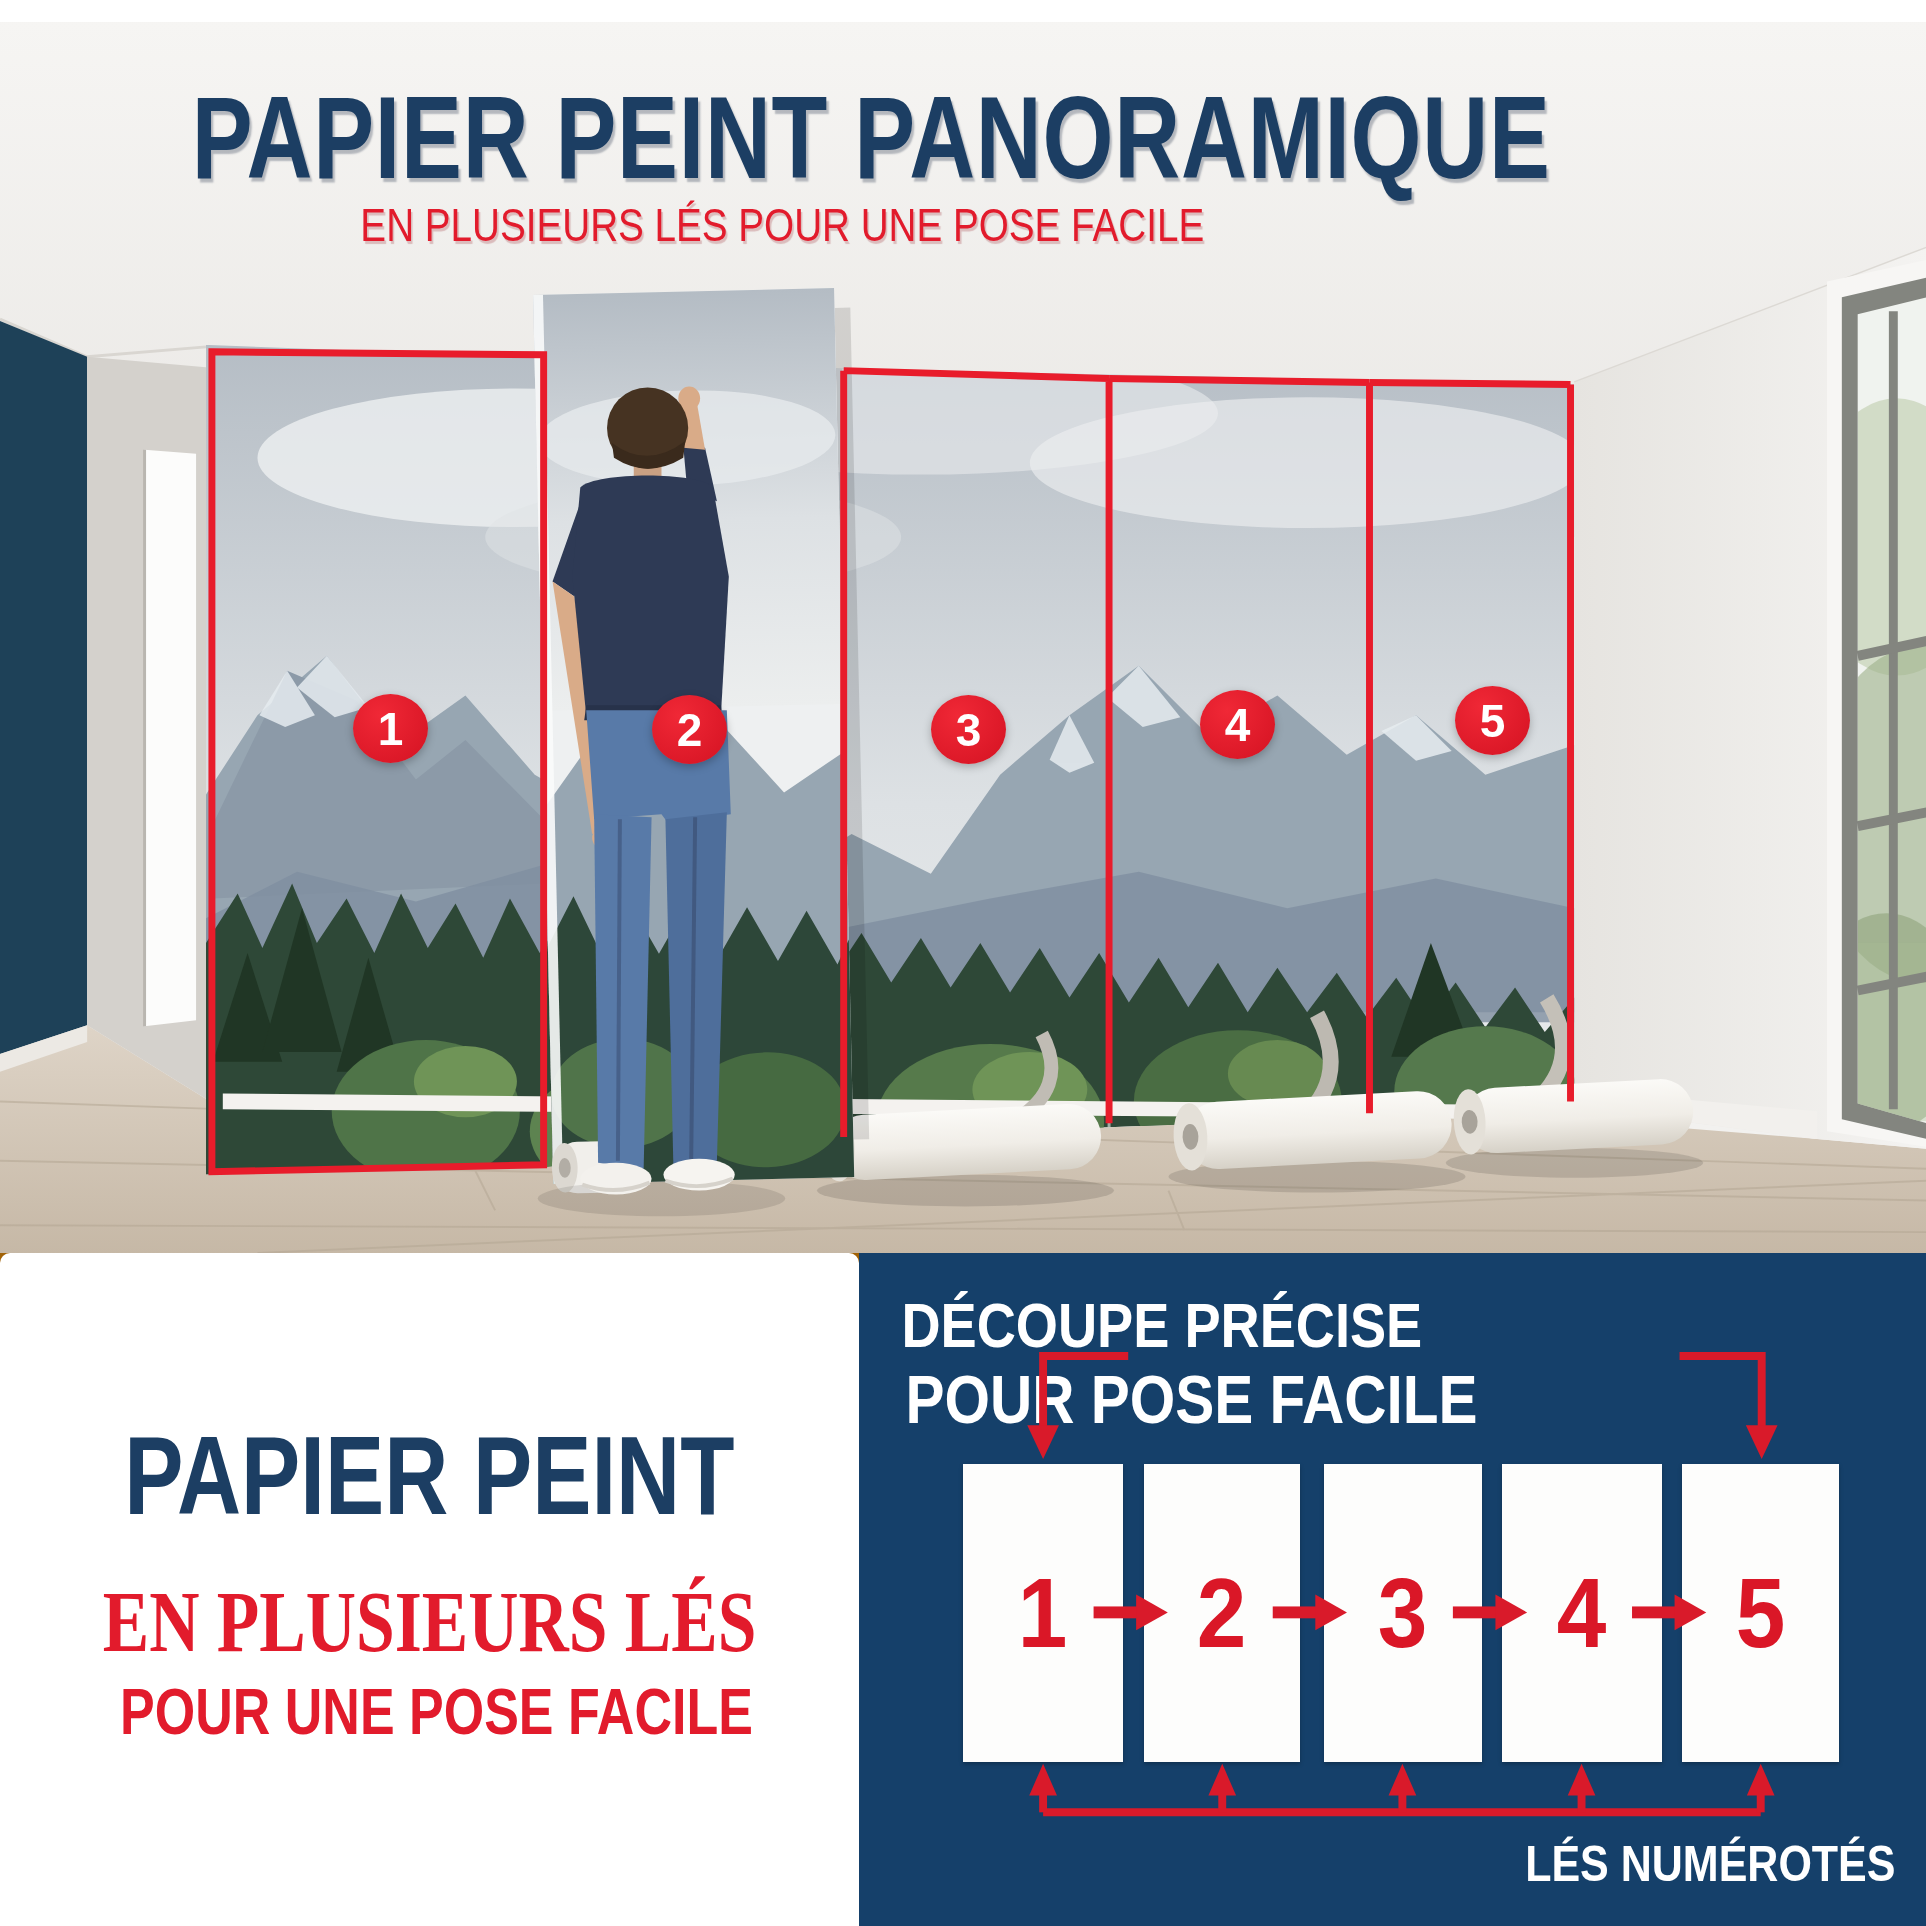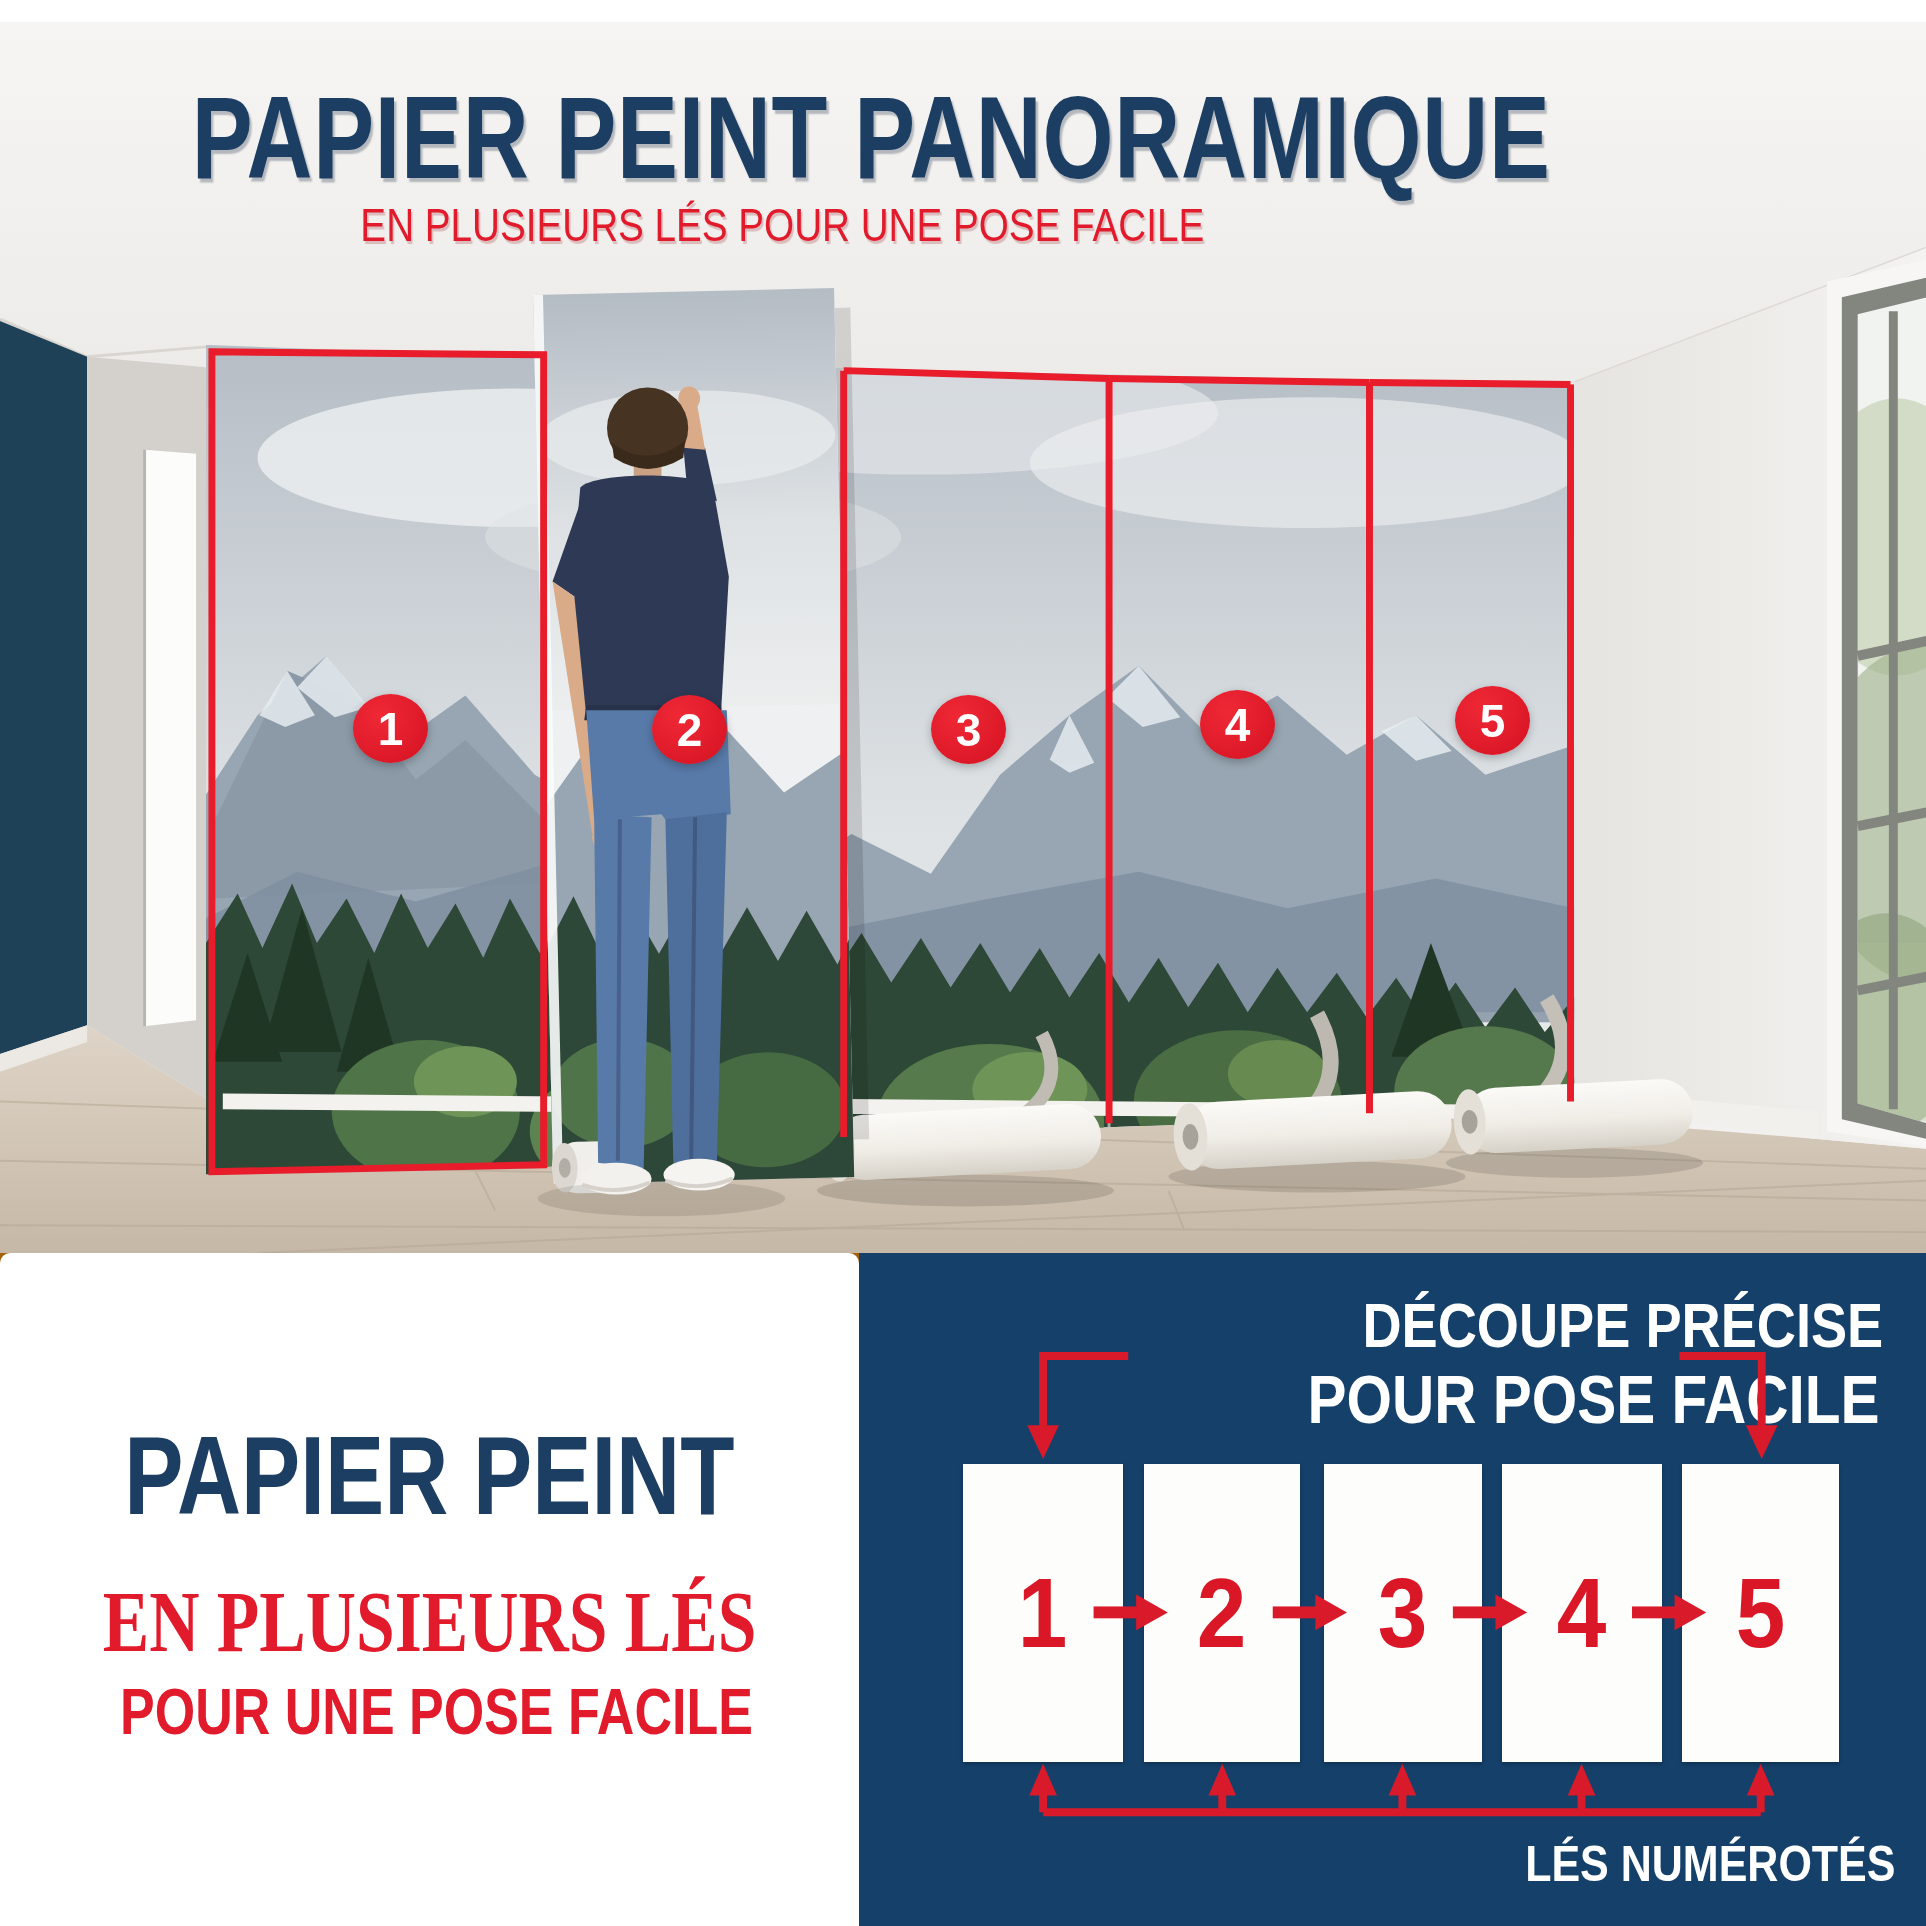--- a/index.html
+++ b/index.html
@@ -27,21 +27,21 @@
   .bottom-left{position:absolute;left:0;top:1231px;width:859px;height:696px;background:#ffffff;
                text-align:center;border-radius:10px;}
   .cap{margin:0;font-weight:bold;white-space:nowrap;line-height:1.0;}
   .cap>span{display:inline-block;transform:scaleX(.8);transform-origin:center;}
   .cap1{margin-top:168px;font-size:111px;color:#1c3e63;}
   .cap2{margin-top:8px;font-size:107px;color:#1c3e63;}
   .cap3{margin-top:46px;font-size:87px;color:#e21b2c;font-family:Liberation Serif, serif;}
   .cap4{margin-top:14px;font-size:65px;color:#e21b2c;padding-left:14px;}
   
   .panel{position:absolute;left:859px;top:1231px;width:1067px;height:696px;background:#15406a;}
-  .ptitle1,.ptitle2{position:absolute;left:0;width:1067px;text-align:right;color:#ffffff;
+  .ptitle1,.ptitle2{position:absolute;left:0;width:1067px;text-align:left;color:#ffffff;
                     font-weight:bold;white-space:nowrap;}
   .ptitle1{top:36px;font-size:63px;}
   .ptitle2{top:107px;font-size:68px;}
   .ptitle1>span,.ptitle2>span{display:inline-block;transform:scaleX(.86);transform-origin:center;}
   .pfooter{position:absolute;left:0;top:582px;width:1067px;text-align:right;color:#ffffff;
            font-weight:bold;font-size:50px;white-space:nowrap;}
   .pfooter>span{display:inline-block;transform:scaleX(.86);transform-origin:center;}
   .dstrip{position:absolute;top:211px;height:298px;background:#fdfdfc;
           display:flex;align-items:center;justify-content:center;
           box-shadow:0 2px 4px rgba(0,0,0,.25);}

